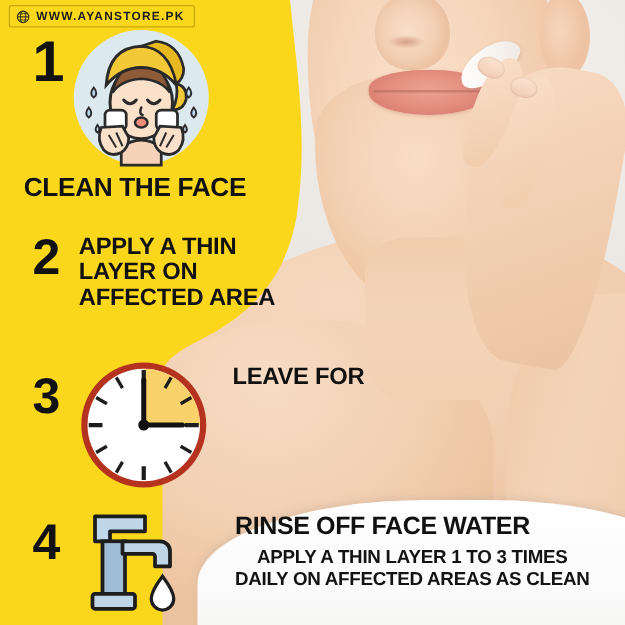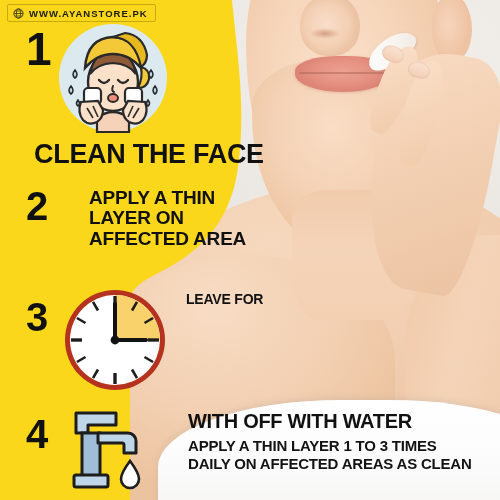--- a/index.html
+++ b/index.html
@@ -142,29 +142,30 @@
   }
   .num1{left:26px;top:26px;font-size:46px;}
   .num2{left:26px;top:186px;font-size:40px;}
   .num3{left:26px;top:297px;font-size:40px;}
   .num4{left:26px;top:414px;font-size:40px;}
 
   .step-title{
     position:absolute;font-weight:700;color:#111;line-height:1.07;
     letter-spacing:-0.2px;font-family:"Liberation Sans", sans-serif;
   }
-  .t1{left:34px;top:140px;font-size:27px;letter-spacing:-0.3px;}
-  .t2{left:63px;top:188px;font-size:19px;width:180px;margin-left:26px;}
-  .t3a{left:186px;top:292px;font-size:14px;}
+  .t1{left:19px;top:140px;font-size:21px;letter-spacing:-0.3px;}
+  .t2{left:63px;top:188px;font-size:19px;width:180px;}
+  .t3a{left:186px;top:292px;font-size:19px;}
   .t3b{left:186px;top:312px;font-size:27px;letter-spacing:-0.6px;}
   .t4a{left:188px;top:411px;font-size:20px;letter-spacing:-0.3px;}
   .t4sub{
     position:absolute;left:188px;top:437px;font-size:15px;font-weight:700;
     color:#131313;line-height:1.18;letter-spacing:-0.2px;
     font-family:"Liberation Sans", sans-serif;
+    text-align:center;
   }
 
   
   .ill1{position:absolute;left:57px;top:22px;width:112px;height:112px;}
 
   
   .clock{position:absolute;left:62px;top:287px;width:106px;height:106px;}
 
   
   .faucet{position:absolute;left:68px;top:407px;width:92px;height:88px;}
@@ -292,19 +293,19 @@
 
     <rect x="14" y="26" width="18" height="44" fill="#9FBDD6" stroke="#1d1d1d" stroke-width="3"></rect>
 
     <rect x="6" y="68" width="34" height="12" rx="2" fill="#BFD6E8" stroke="#1d1d1d" stroke-width="3"></rect>
 
     <path d="M30 26 h30 a8 8 0 0 1 8 8 v12 h-12 v-8 a2 2 0 0 0 -2 -2 h-24 z" fill="#BFD6E8" stroke="#1d1d1d" stroke-width="3" stroke-linejoin="round"></path>
 
     <path d="M62 54 q9 12 9 18 a9 9 0 0 1 -18 0 q0 -6 9 -18 z" fill="#ffffff" stroke="#1d1d1d" stroke-width="2.6"></path>
   </svg>
 
-  <div class="step-title t4a">WITH OFF WITH WATER</div>
+  <div class="step-title t4a">RINSE OFF FACE WATER</div>
   <div class="t4sub">
     <div>APPLY A THIN LAYER 1 TO 3 TIMES</div>
     <div>DAILY ON AFFECTED AREAS AS CLEAN</div>
   </div>
 
 </div>
 
 </body></html>

